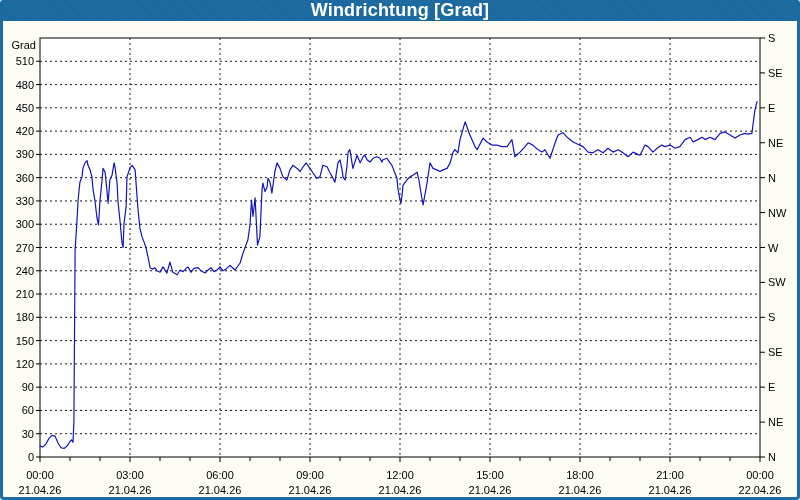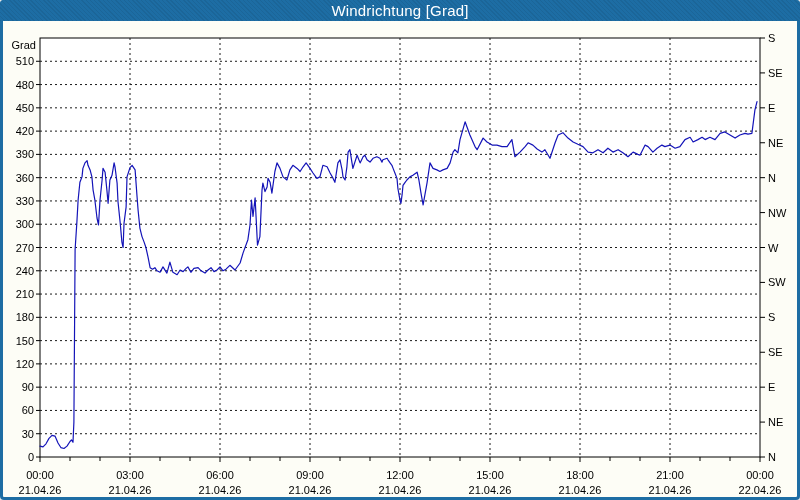--- a/index.html
+++ b/index.html
@@ -10,21 +10,21 @@
     border-radius:4px;overflow:hidden;
     font-family:"Liberation Sans",sans-serif;
   }
   .titlebar{
     position:absolute;top:0;left:0;right:0;height:21px;
     background:#1d6da4;
     background-image:repeating-linear-gradient(45deg, rgba(0,0,0,0.07) 0 1px, transparent 1px 3px);
     display:flex;align-items:center;justify-content:center;
   }
   .titlebar span{
-    color:#ffffff;font-size:15px;font-weight:normal;letter-spacing:0.2px;
+    color:#ffffff;font-size:18px;font-weight:bold;letter-spacing:0.2px;
   }
   svg.chart{position:absolute;top:0;left:0;}
   svg text{font-family:"Liberation Sans",sans-serif;font-size:11px;fill:#000000;}
 </style>
 </head>
 <body>
 
 <div class="window" style="background: rgb(253, 253, 246); box-shadow: rgb(29, 109, 164) 0px 0px 0px 3px inset;">
   <svg class="chart" width="800" height="500">
       <rect x="40" y="38" width="720" height="419" fill="#ffffff" stroke="#000000" stroke-width="1"></rect>

